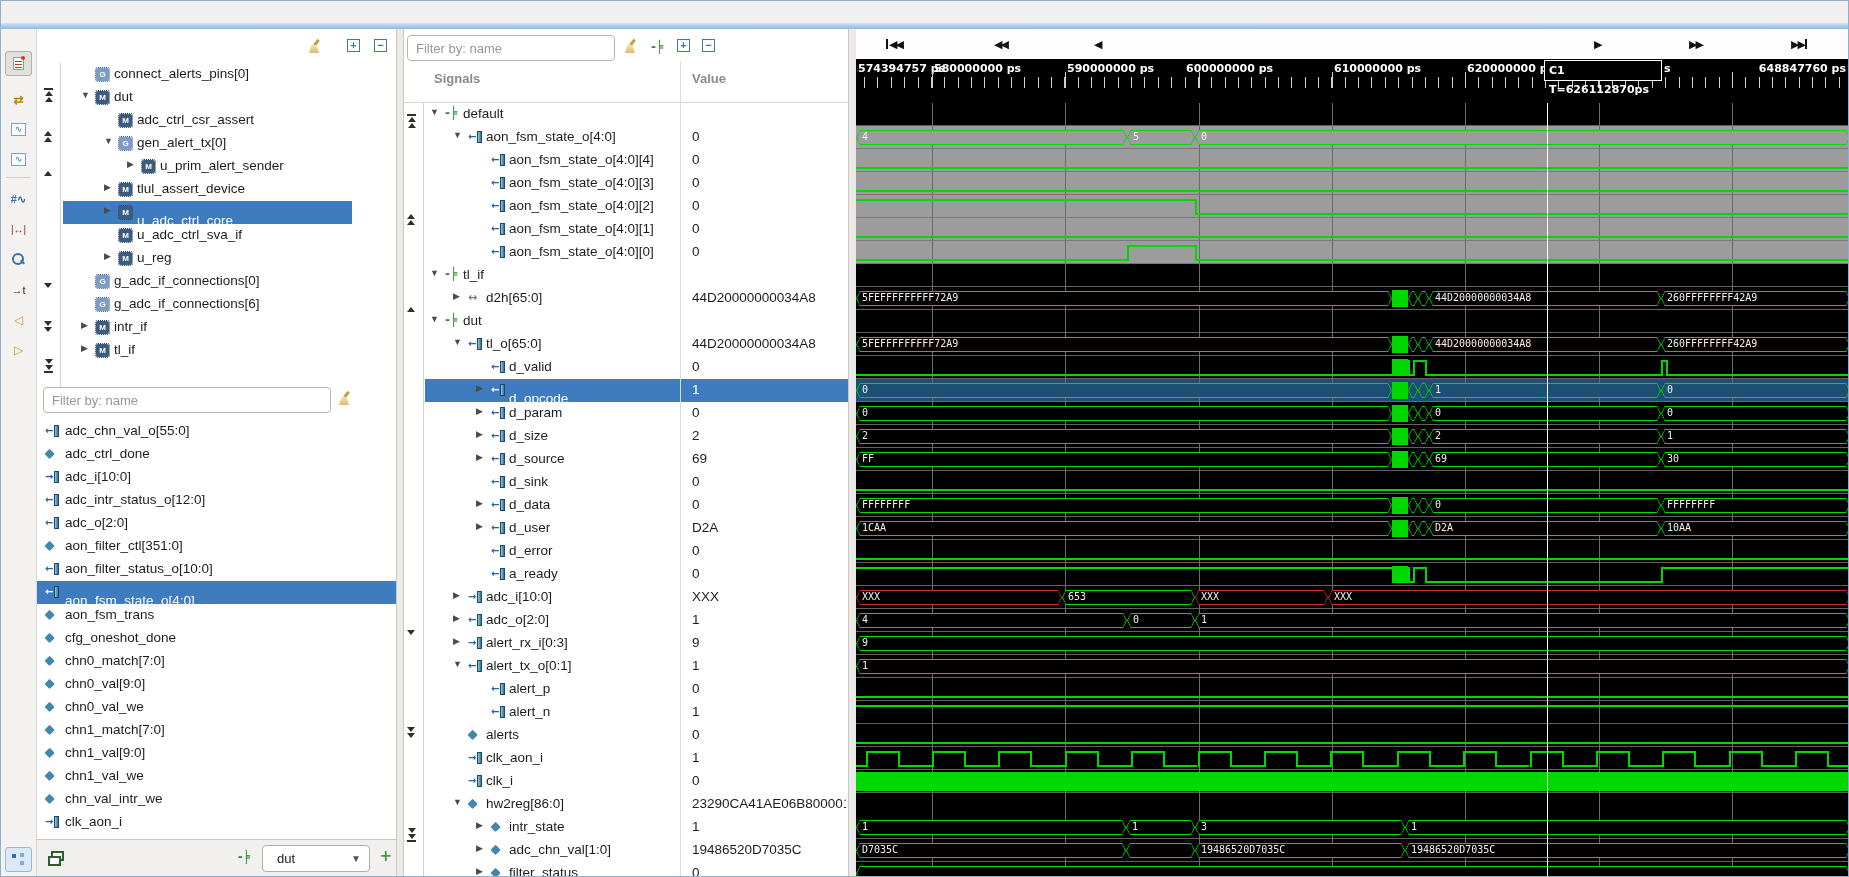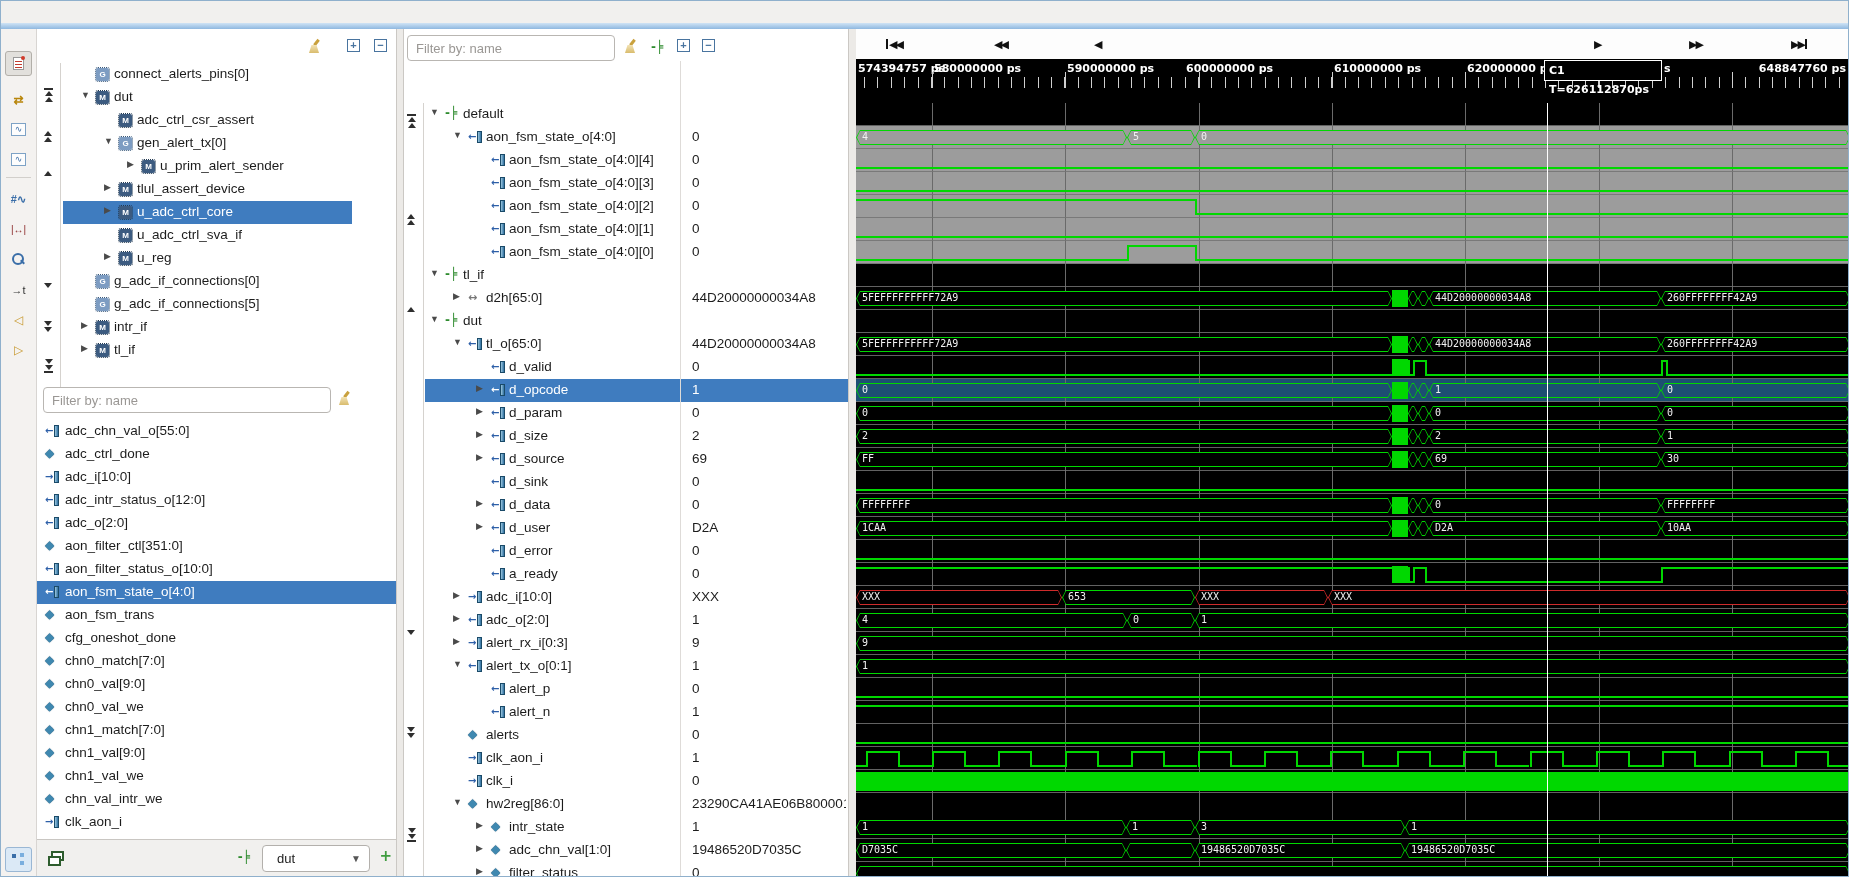--- a/index.html
+++ b/index.html
@@ -40,21 +40,21 @@
   .scopeic{color:#2e8b2e;font:bold 12px/12px "DejaVu Sans",sans-serif;}
   
   .trow{position:relative;height:23px;cursor:default;}
   .trow .sel{position:absolute;left:26px;right:44px;top:0;bottom:0;background:#3f7cbf;}
   .trow .selfull{left:0;right:0;}
   .tarrow{position:absolute;top:4px;font-size:10px;color:#4a4a4a;}
   .ticon{position:absolute;top:5px;width:13px;height:13px;border-radius:2px;color:#fff;font:bold 8px/13px "Liberation Sans",sans-serif;text-align:center;}
   .ticon.mod{background:#3c5b80;outline:1px dotted #233a52;}
   .ticon.gen{background:#7d9cc2;outline:1px dotted #3a5a7c;}
   .tlabel{position:absolute;top:3px;font-size:13.5px;color:#1c1c1c;white-space:nowrap;}
-  .tlabel.w{color:#fff;}
+  .tlabel.w{color:#fff;margin-top:9px;}
   
   .pio{position:relative;display:inline-block;width:16px;height:14px;}
   .pio .pa{position:absolute;left:0;top:0;font:bold 10px/14px "DejaVu Sans",sans-serif;color:#2d5fa8;}
   .pio .pb{position:absolute;right:2px;top:1px;width:5px;height:12px;background:linear-gradient(90deg,#9cc8e0,#2f6f9f);border:1px solid #1a4a68;}
   .pio.white .pa{color:#fff;}
   .vd{font-size:12px;color:#3f88b0;text-shadow:0 0 1px #14405c;}
   .io2{color:#777;font:bold 11px/14px "DejaVu Sans",sans-serif;}
   
   .strip{position:absolute;width:20px;border-right:1px solid #d5d2ce;}
   .sarr{position:absolute;left:3px;display:flex;flex-direction:column;align-items:center;gap:1px;cursor:pointer;}
@@ -207,21 +207,21 @@
           <span class="tarrow" style="left: 41px; font-size: 9px;">▶</span>
           <span class="ticon mod" style="left: 56px;">M</span>
           <span class="tlabel" style="left: 74px;">u_reg</span>
         </div>
         <div class="trow">
           <span class="ticon gen" style="left: 33px;">G</span>
           <span class="tlabel" style="left: 51px;">g_adc_if_connections[0]</span>
         </div>
         <div class="trow">
           <span class="ticon gen" style="left: 33px;">G</span>
-          <span class="tlabel" style="left: 51px;">g_adc_if_connections[5]</span>
+          <span class="tlabel" style="left: 51px;">g_adc_if_connections[6]</span>
         </div>
         <div class="trow">
           <span class="tarrow" style="left: 18px; font-size: 9px;">▶</span>
           <span class="ticon mod" style="left: 33px;">M</span>
           <span class="tlabel" style="left: 51px;">intr_if</span>
         </div>
         <div class="trow">
           <span class="tarrow" style="left: 18px; font-size: 9px;">▶</span>
           <span class="ticon mod" style="left: 33px;">M</span>
           <span class="tlabel" style="left: 51px;">tl_if</span>
@@ -341,20 +341,24 @@
 
   <div class="sash" style="left:396px;width:6px;"></div>
 
   <div class="sigpanel">
     <input class="filterbox" style="left: 3px; top: 6px; width: 208px;" placeholder="Filter by: name">
     <span style="position:absolute;left:219px;top:10px;" class="broom"></span>
     <span class="scopeic" style="position:absolute;left:247px;top:12px;">-╞</span>
     <span class="pm" style="position:absolute;left:273px;top:10px;">+</span>
     <span class="pm" style="position:absolute;left:298px;top:10px;">−</span>
 
+    <div class="sighead">
+      <span style="left:30px;">Signals</span>
+      <span style="left:288px;">Value</span>
+    </div>
     <div class="coldiv"></div>
 
     <div class="strip" style="left:0;top:74px;bottom:0;">
       <div class="sarr" style="top:11px;">
           <span class="sbar"></span>
           <span class="tu"></span>
           <span class="tu"></span>
         </div>
       <div class="sarr" style="top:111px;">
           <span class="tu"></span>

